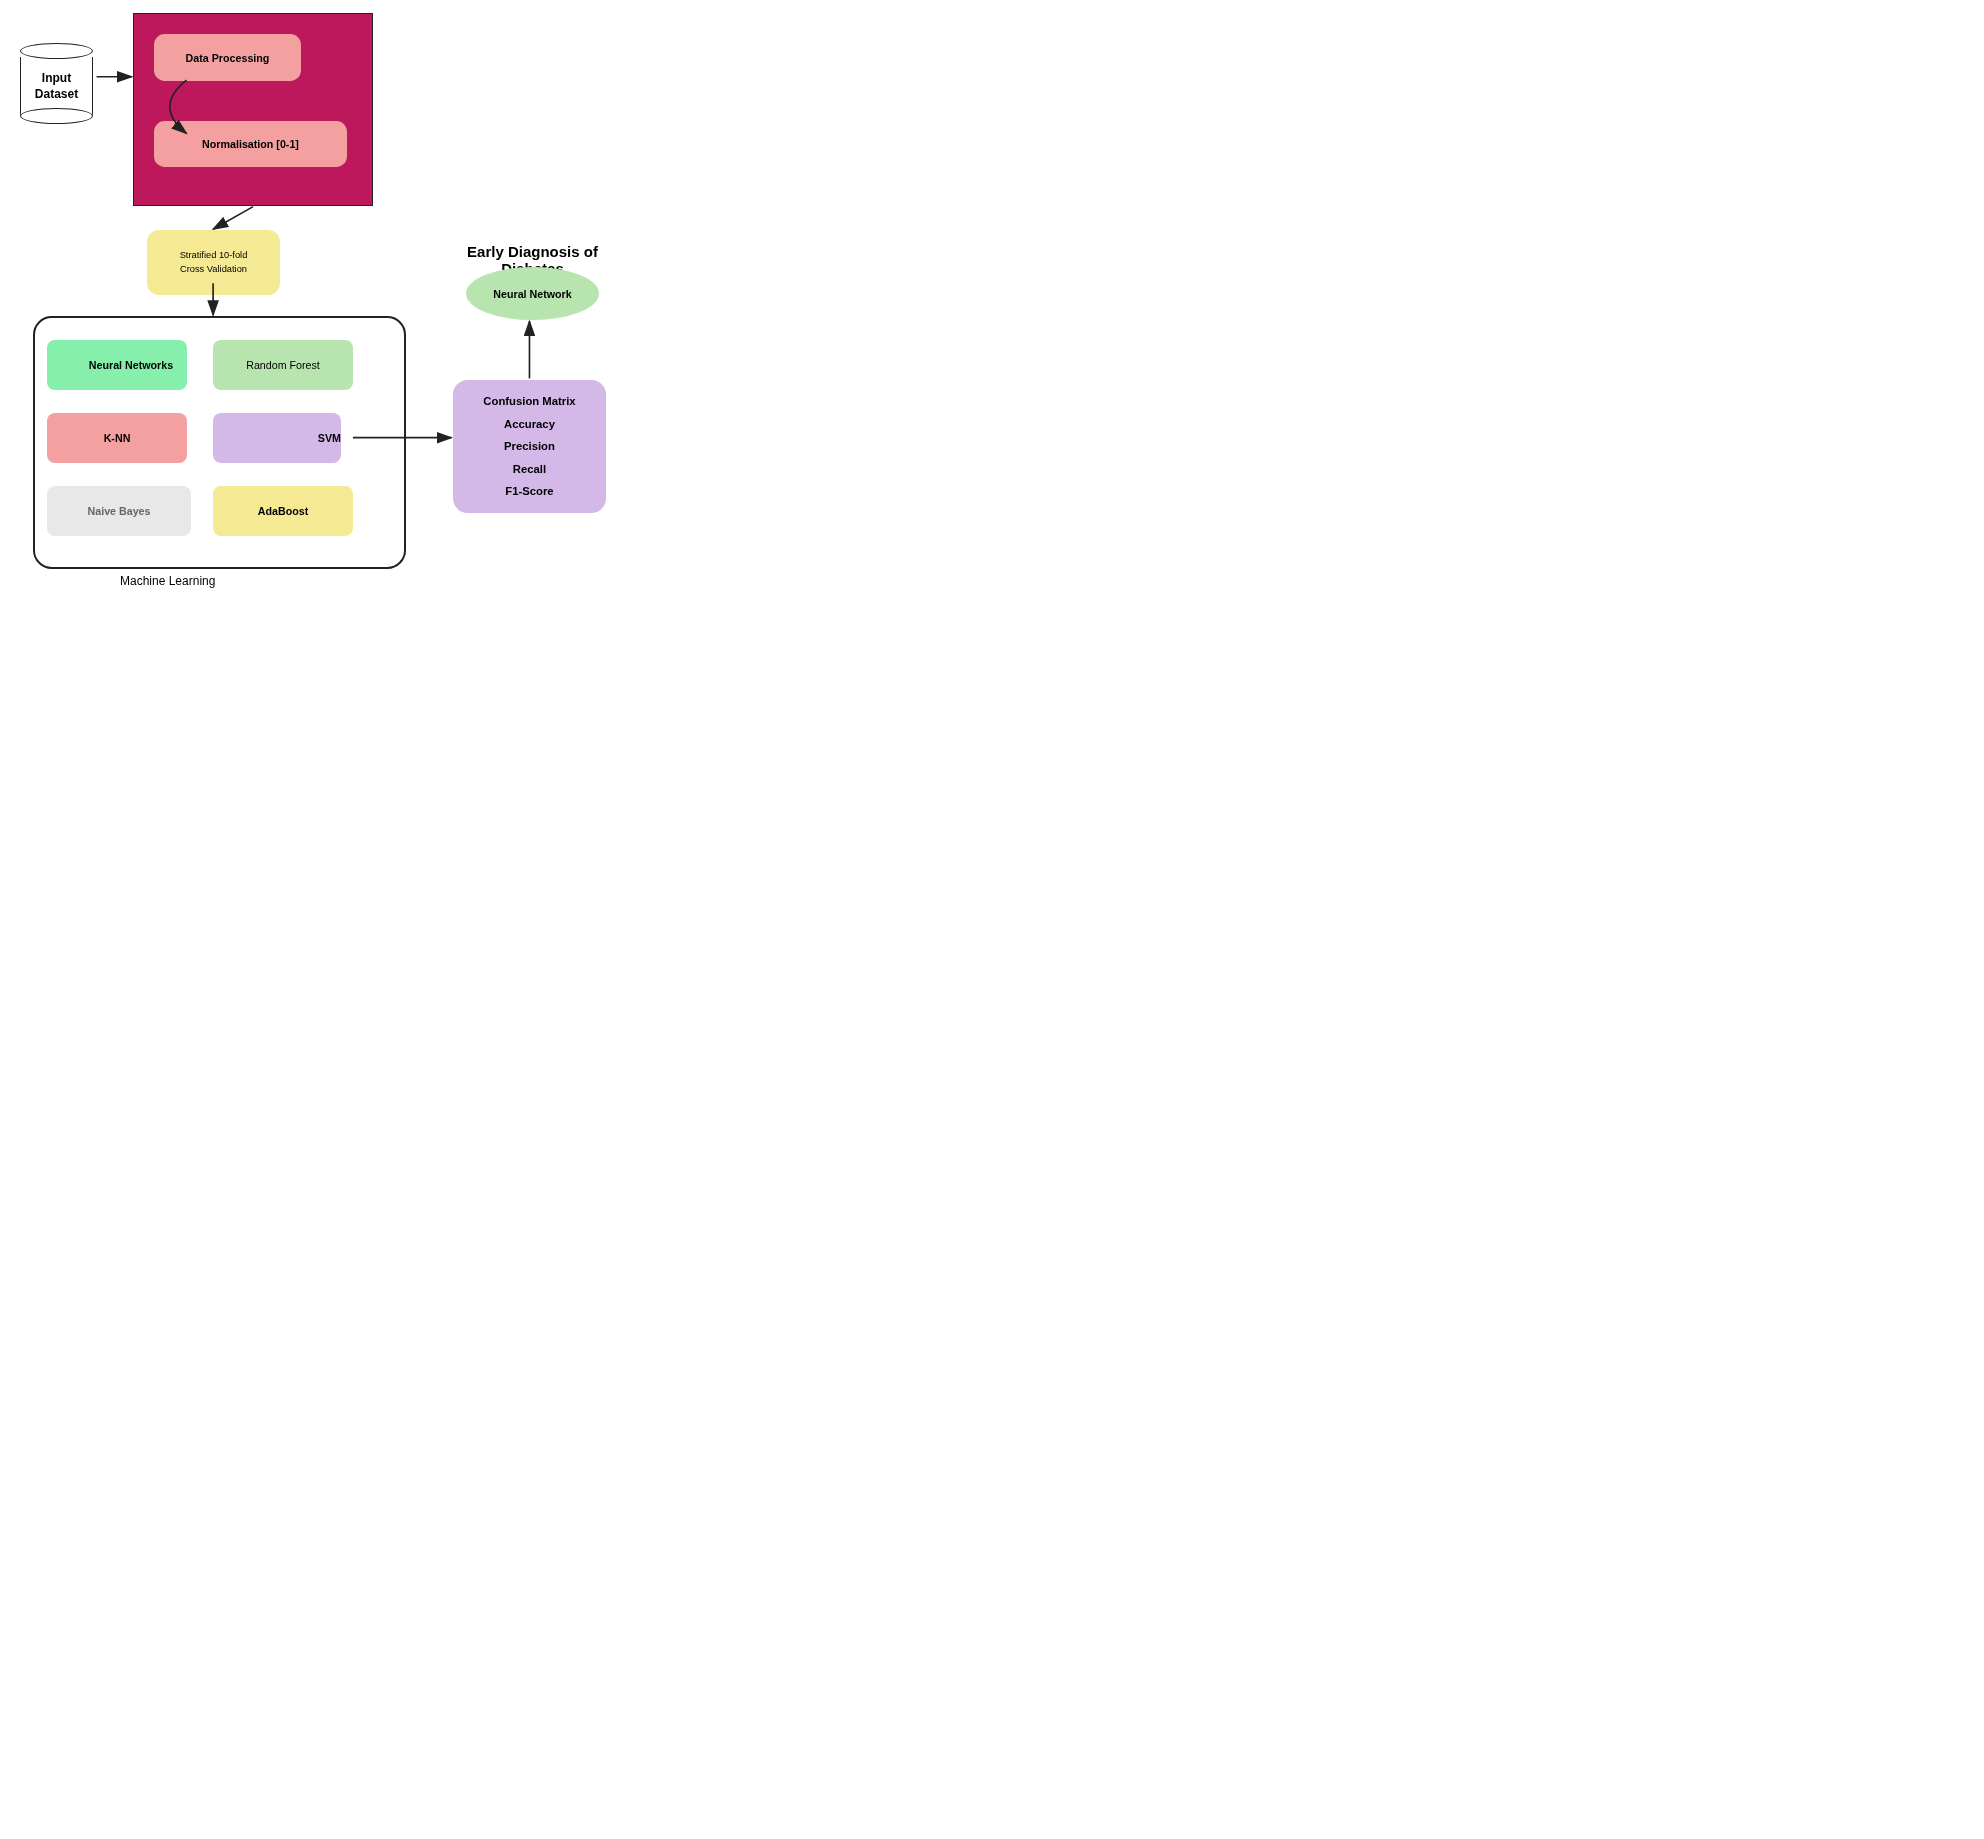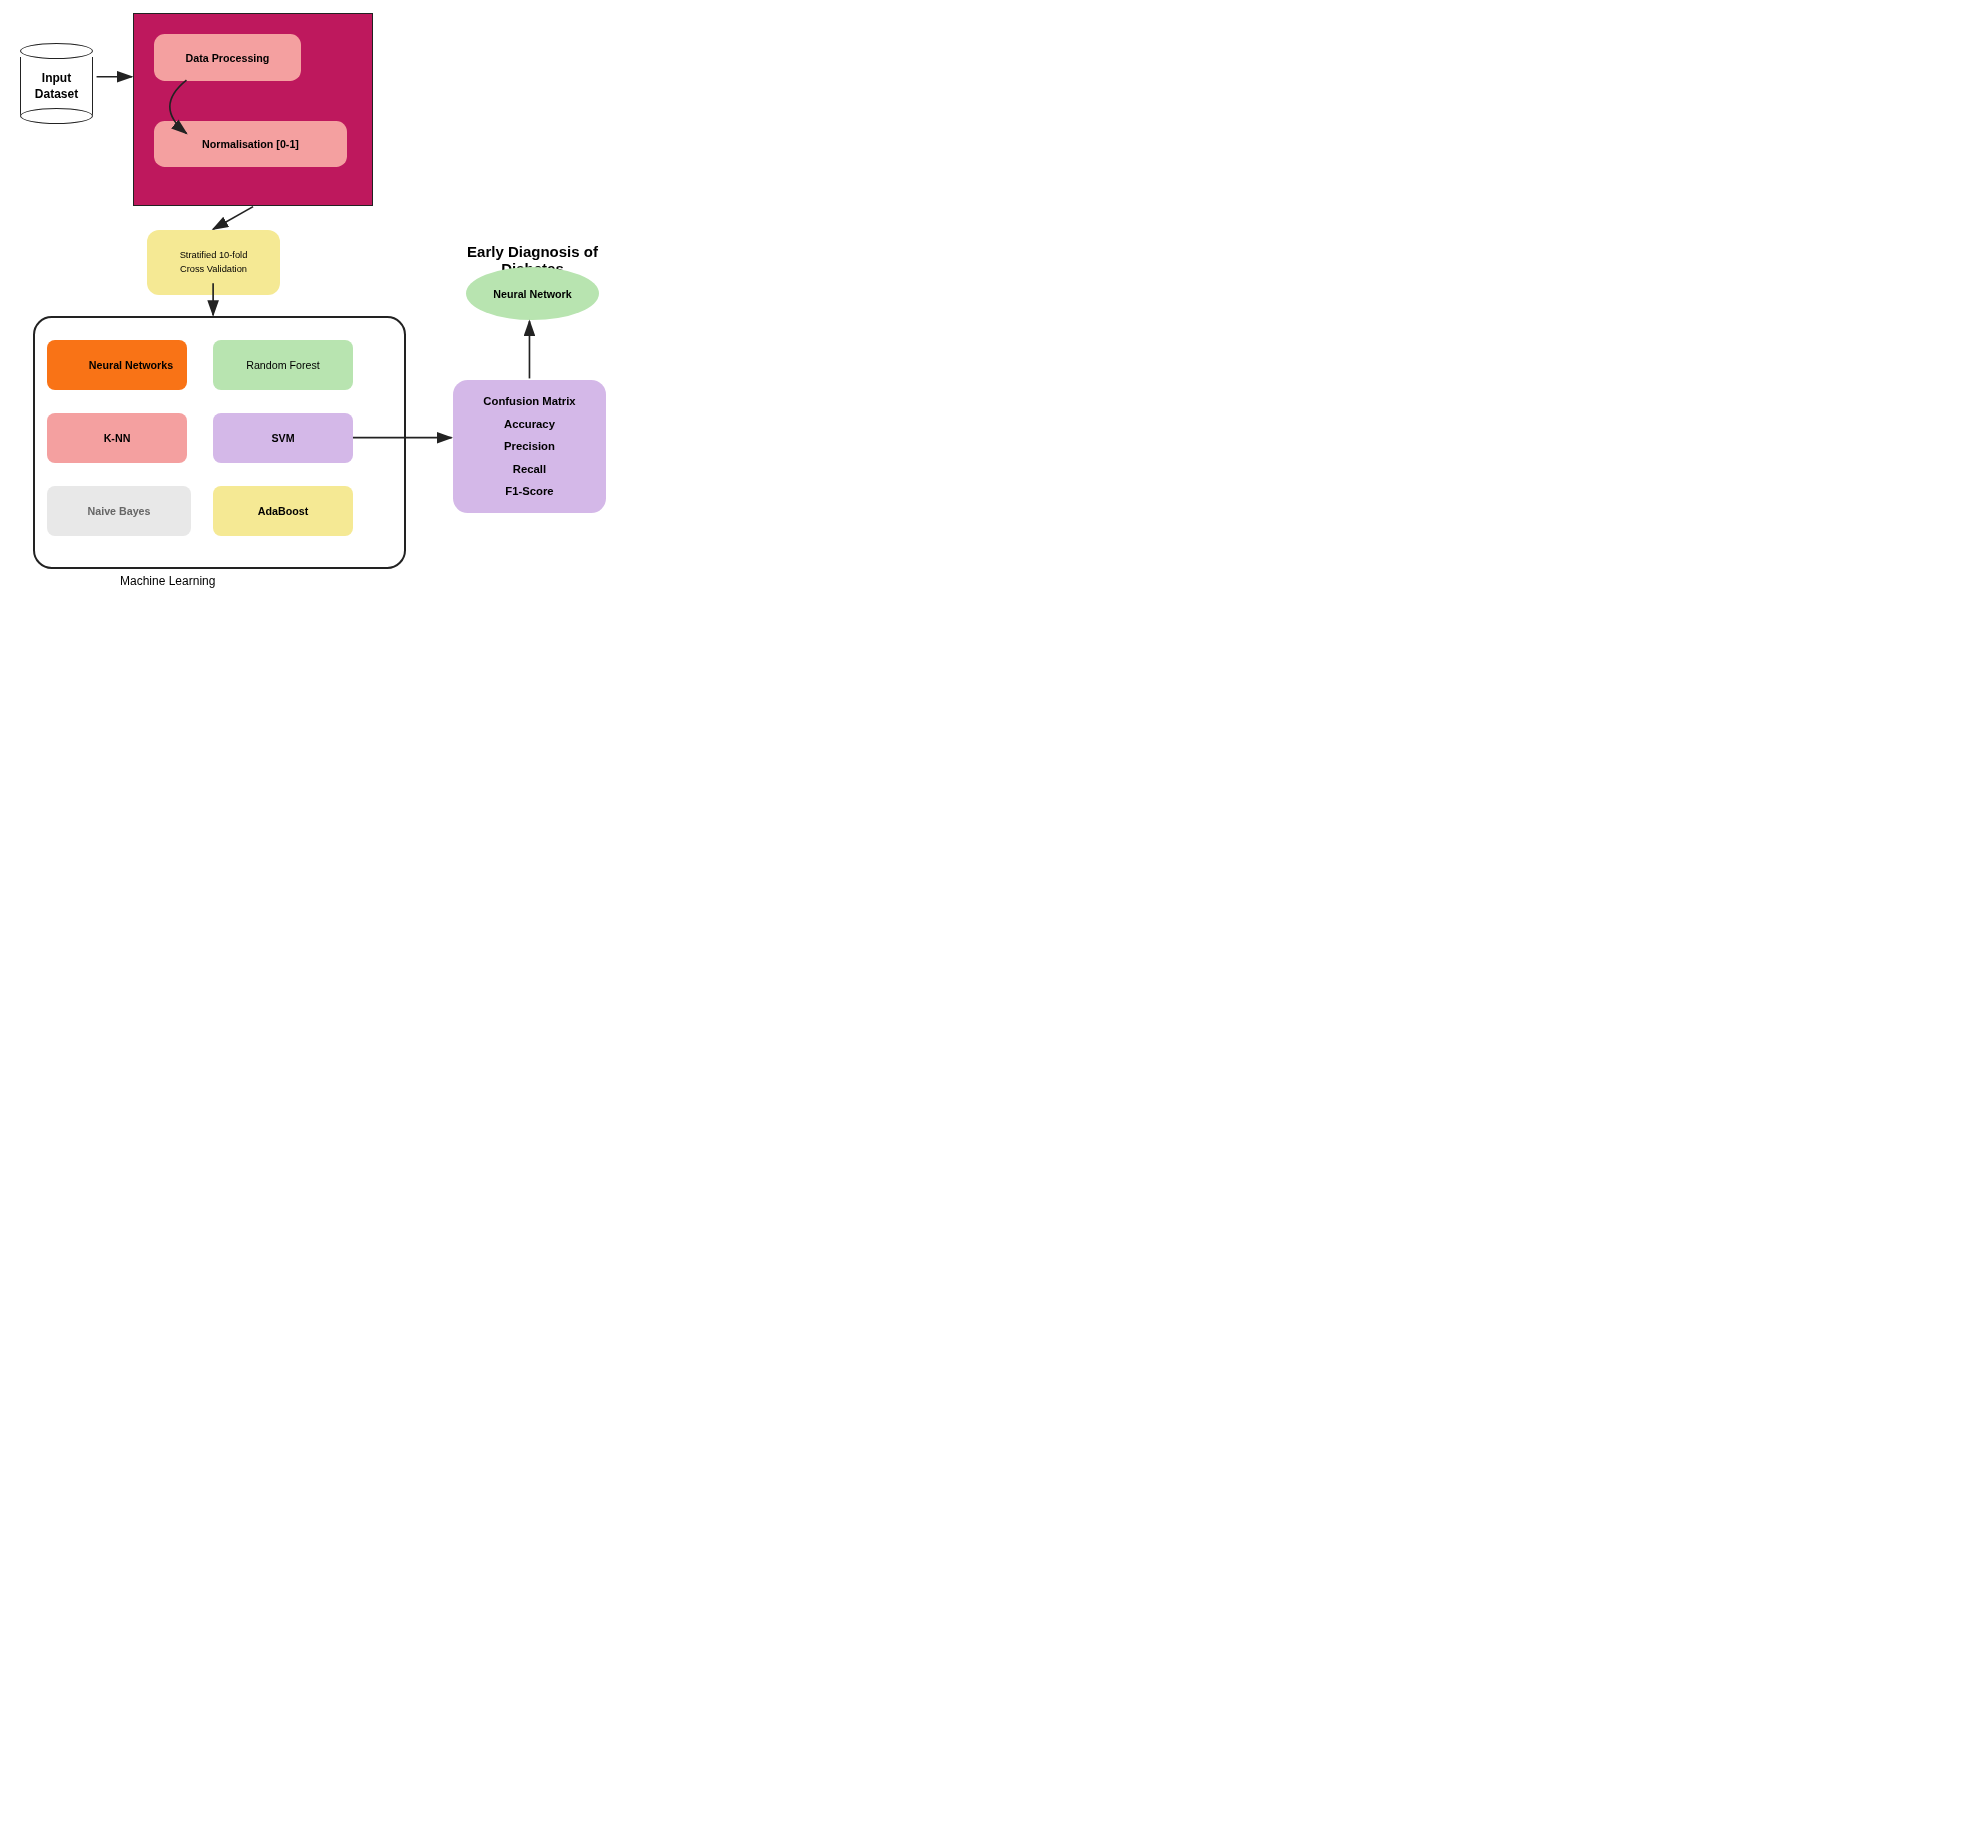--- a/index.html
+++ b/index.html
@@ -148,21 +148,21 @@
       font-size: 12px;
     }
 
     
     .nn-box {
       position: absolute;
       top: 340px;
       left: 47px;
       width: 140px;
       height: 50px;
-      background: #f97316;
+      background: #86efac;
       border-radius: 8px;
       display: flex;
       align-items: center;
       justify-content: center;
       font-weight: bold;
       font-size: 10.7px;
       padding-left: 28px;
     }
     .rf-box {
       position: absolute;
@@ -189,27 +189,27 @@
       display: flex;
       align-items: center;
       justify-content: center;
       font-weight: bold;
       font-size: 10.7px;
     }
     .svm-box {
       position: absolute;
       top: 413px;
       left: 213px;
-      width: 140px;
+      width: 128px;
       height: 50px;
       background: #d4b8e8;
       border-radius: 8px;
       display: flex;
       align-items: center;
-      justify-content: center;
+      justify-content: flex-end;
       font-weight: bold;
       font-size: 10.7px;
     }
     .nb-box {
       position: absolute;
       top: 486px;
       left: 47px;
       width: 144px;
       height: 50px;
       background: #e8e8e8;

